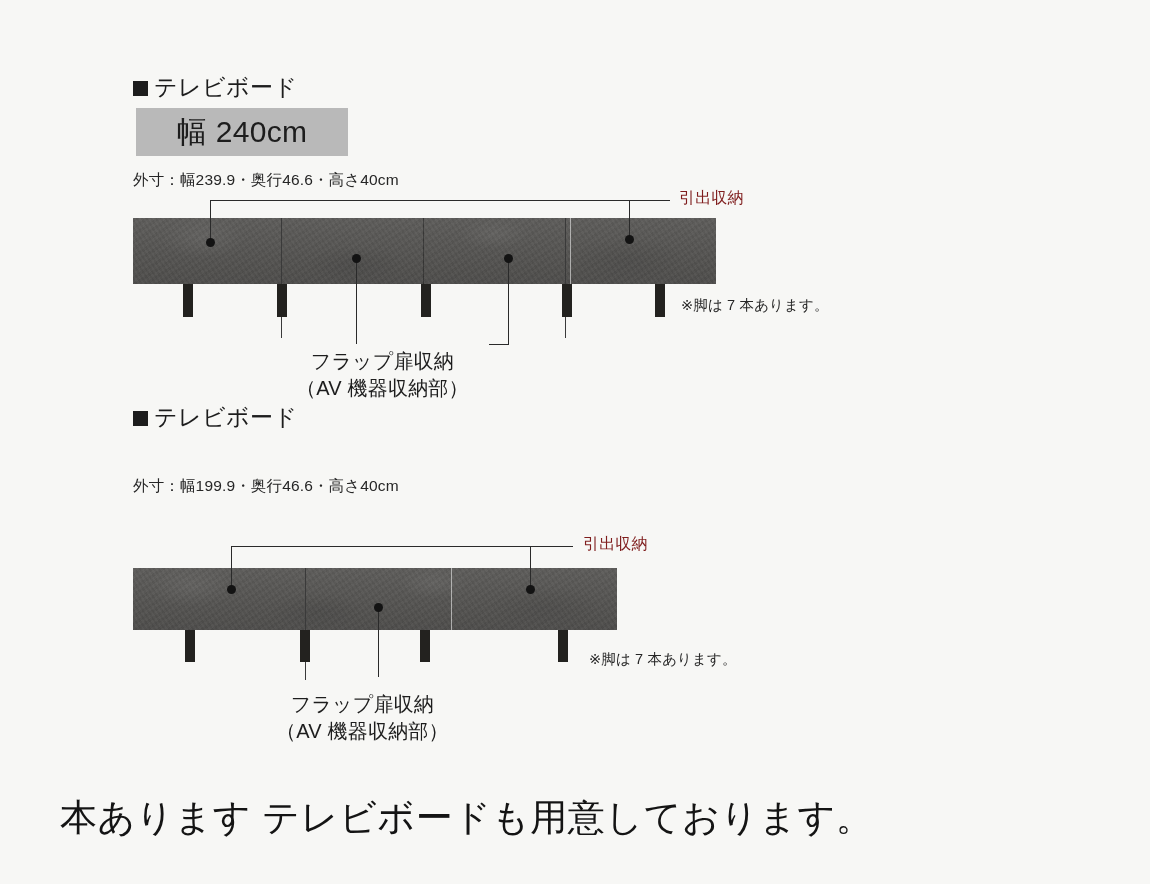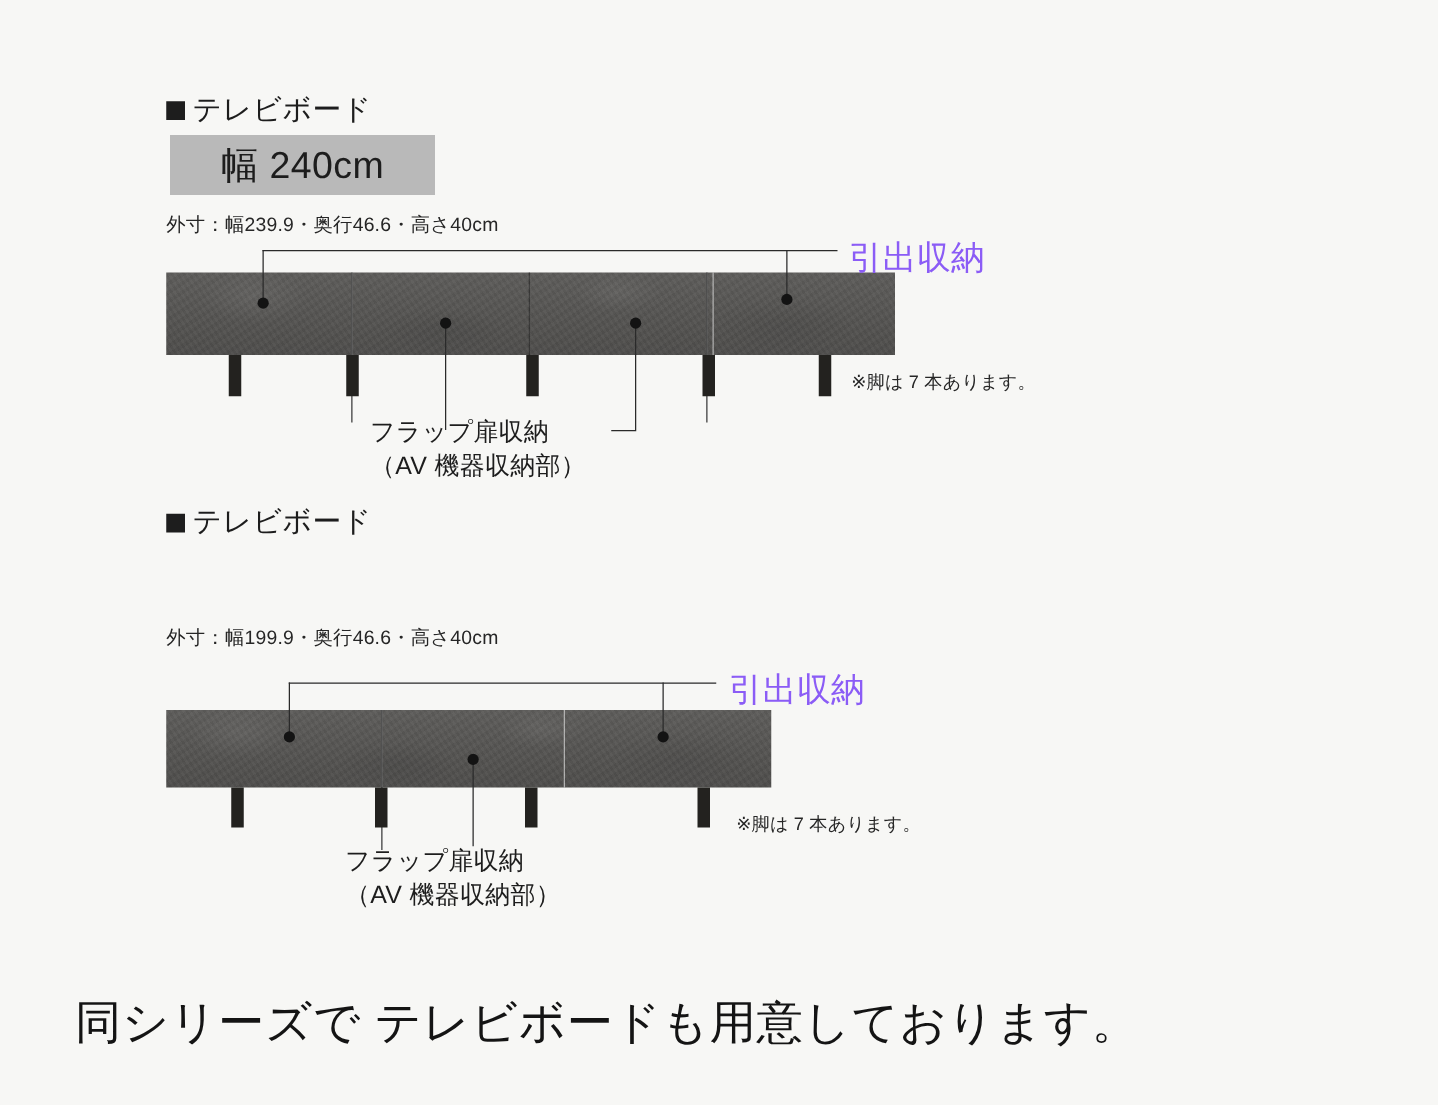--- a/index.html
+++ b/index.html
@@ -98,32 +98,33 @@
   .dot {
     position: absolute;
     width: 9px;
     height: 9px;
     border-radius: 50%;
     background: #131313;
   }
 
   
   .callout {
-    font-size: 27px;
-    color: #8b5cf6;
+    font-size: 16px;
+    color: #7f1d1d;
     white-space: nowrap;
     letter-spacing: 0.01em;
   }
   .callout-2 {
     font-size: 20px;
     color: #1d1d1d;
     white-space: nowrap;
     line-height: 1.33;
-    text-align: left;
-    letter-spacing: 0.01em;
+    text-align: center;
+    letter-spacing: 0.01em;
+    margin-top: 15px;
   }
 
   
   .note-small {
     font-size: 14.5px;
     color: #262626;
     white-space: nowrap;
     letter-spacing: 0.01em;
   }
   .note-block {
@@ -192,21 +193,21 @@
     <div>（AV 機器収納部）</div>
   </div>
 
   <div class="abs note-small" style="left:681px; top:296px;">※脚は 7 本あります。</div>
 
   <div class="abs sec-title" style="left:133px; top:402px;">
     <span class="sq"></span><span>テレビボード</span>
   </div>
 
 
-  <div class="abs dims" style="left:133px; top:500px;">外寸：幅199.9・奥行46.6・高さ40cm</div>
+  <div class="abs dims" style="left:133px; top:476px;">外寸：幅199.9・奥行46.6・高さ40cm</div>
 
   <div class="abs body-unit" style="left:133px; top:568px; width:484px; height:62px;">
     <div class="divider" style="left:172px; height:100%;"></div>
     <div class="divider" style="left:318px; height:100%;"></div>
   </div>
   <div class="abs vline" style="left:305px; top:568px; height:112px; background:#3a3a3a;"></div>
 
   <div class="abs leg" style="left:185px; top:630px; width:10px; height:32px;"></div>
   <div class="abs leg" style="left:300px; top:630px; width:10px; height:32px;"></div>
   <div class="abs leg" style="left:420px; top:630px; width:10px; height:32px;"></div>
@@ -222,15 +223,15 @@
   <div class="abs vline" style="left:378px; top:607px; height:70px;"></div>
   <div class="abs dot" style="left:374px; top:603px;"></div>
   <div class="abs callout-2" style="left:276px; top:676px;">
     <div>フラップ扉収納</div>
     <div>（AV 機器収納部）</div>
   </div>
 
   <div class="abs note-small" style="left:589px; top:650px;">※脚は 7 本あります。</div>
 
 
-  <div class="abs headline" style="left:60px; top:793px;">同シリーズで テレビボードも用意しております。</div>
+  <div class="abs headline" style="left:60px; top:793px;">本あります テレビボードも用意しております。</div>
 
 </div>
 
 </body></html>

